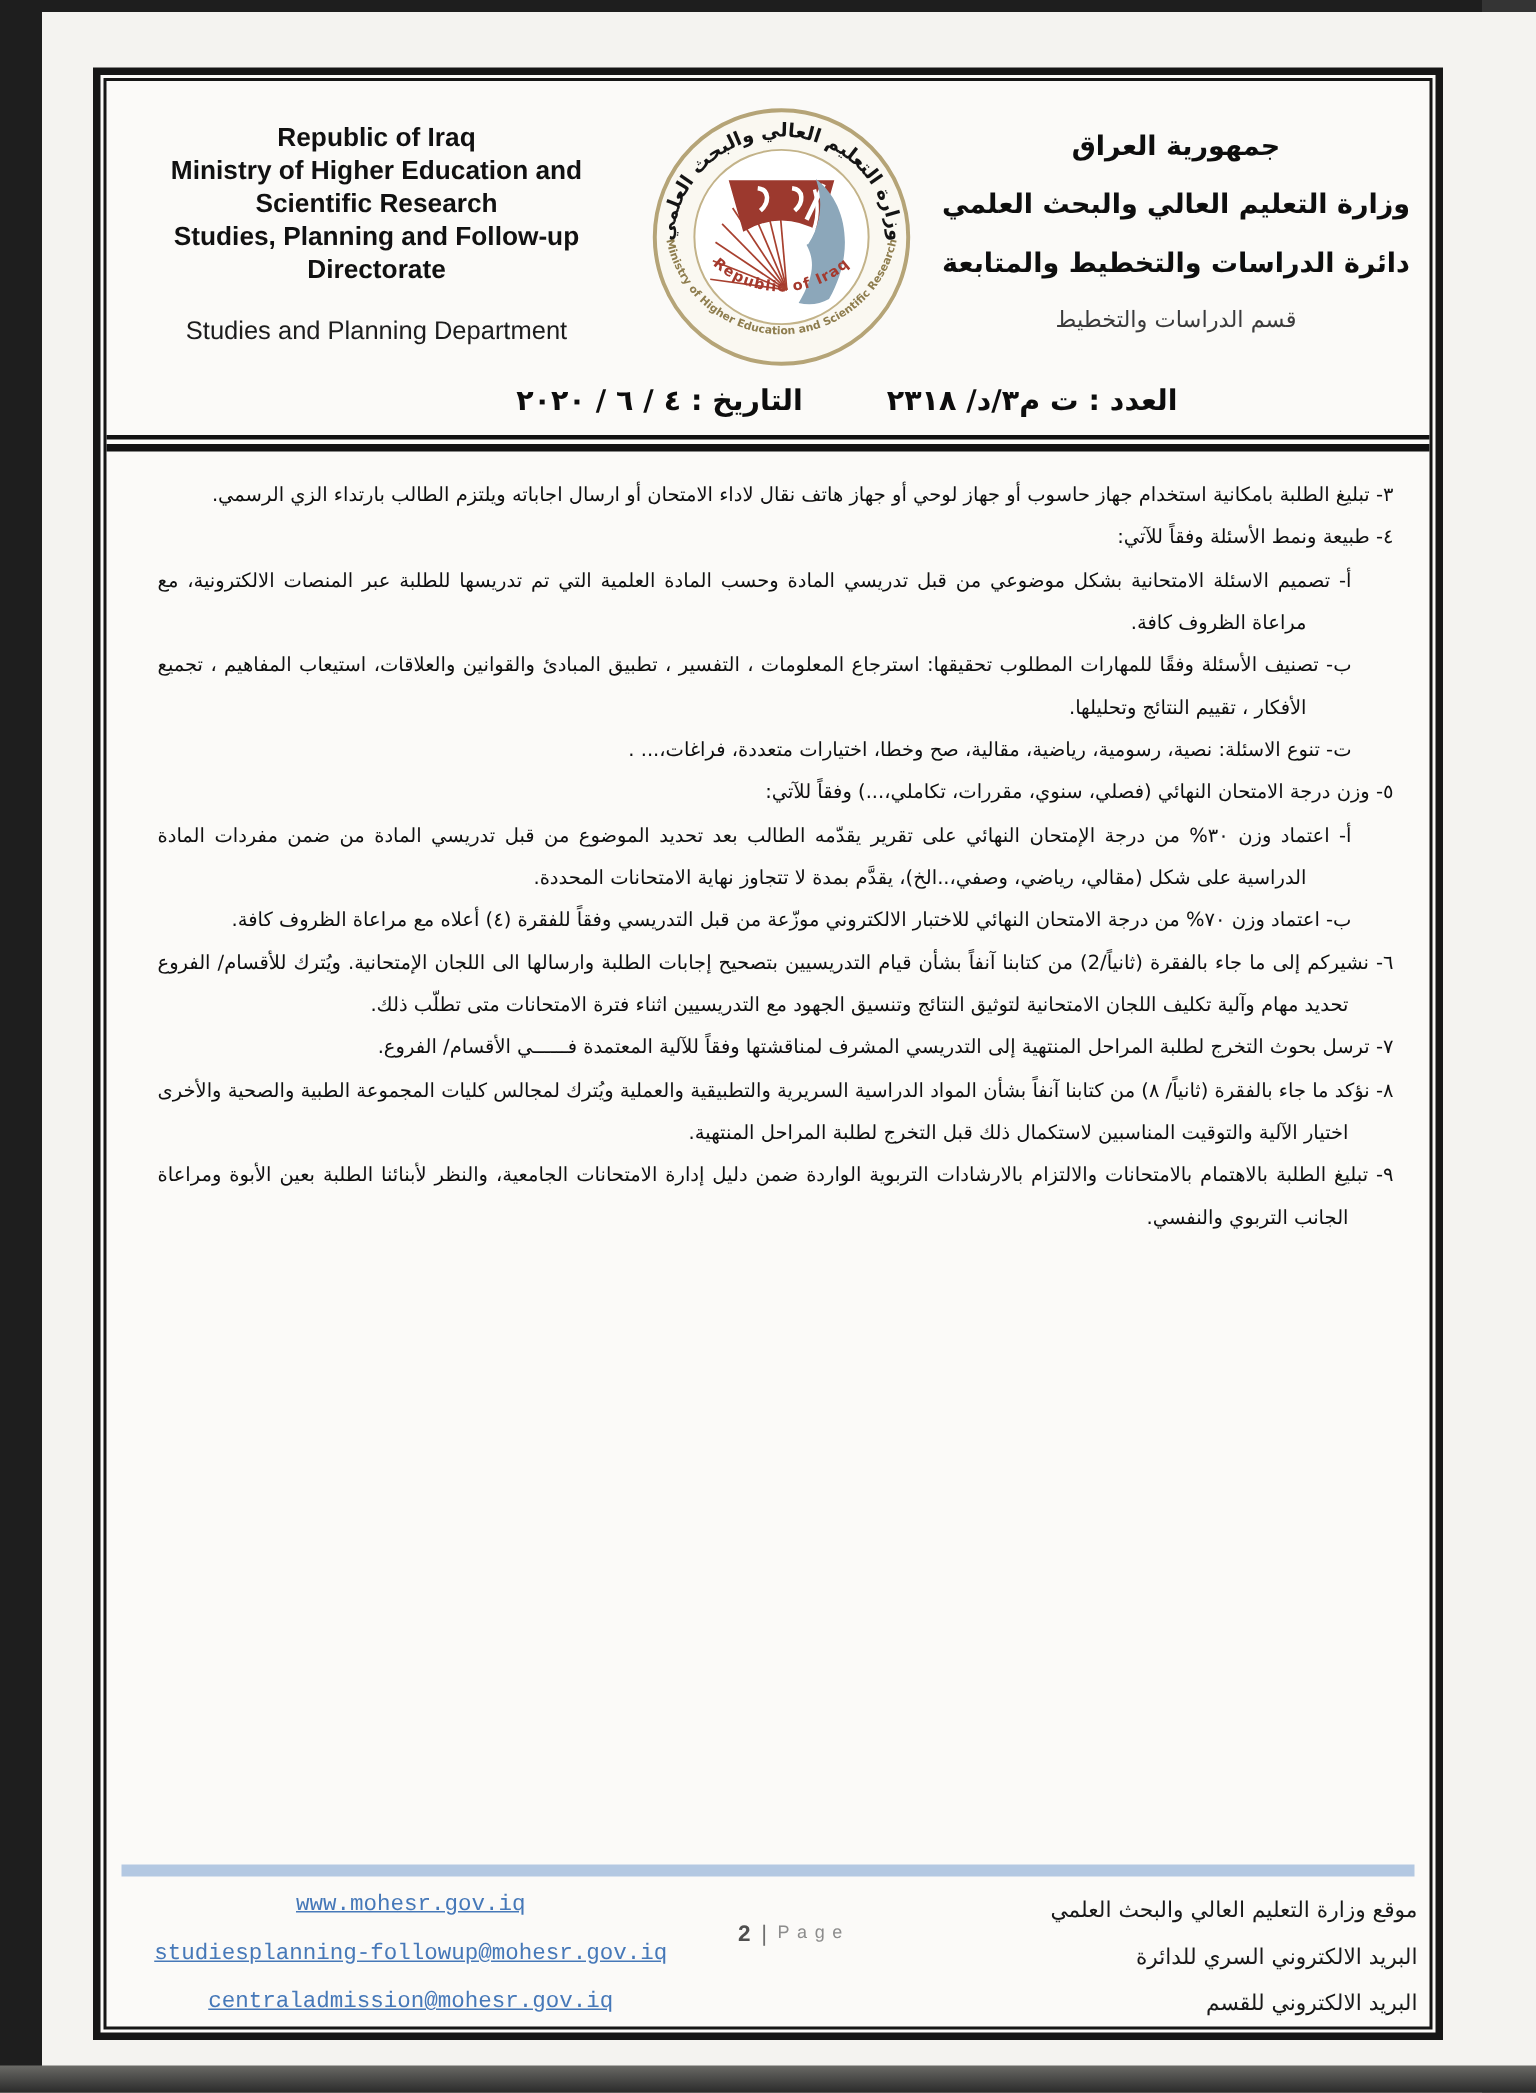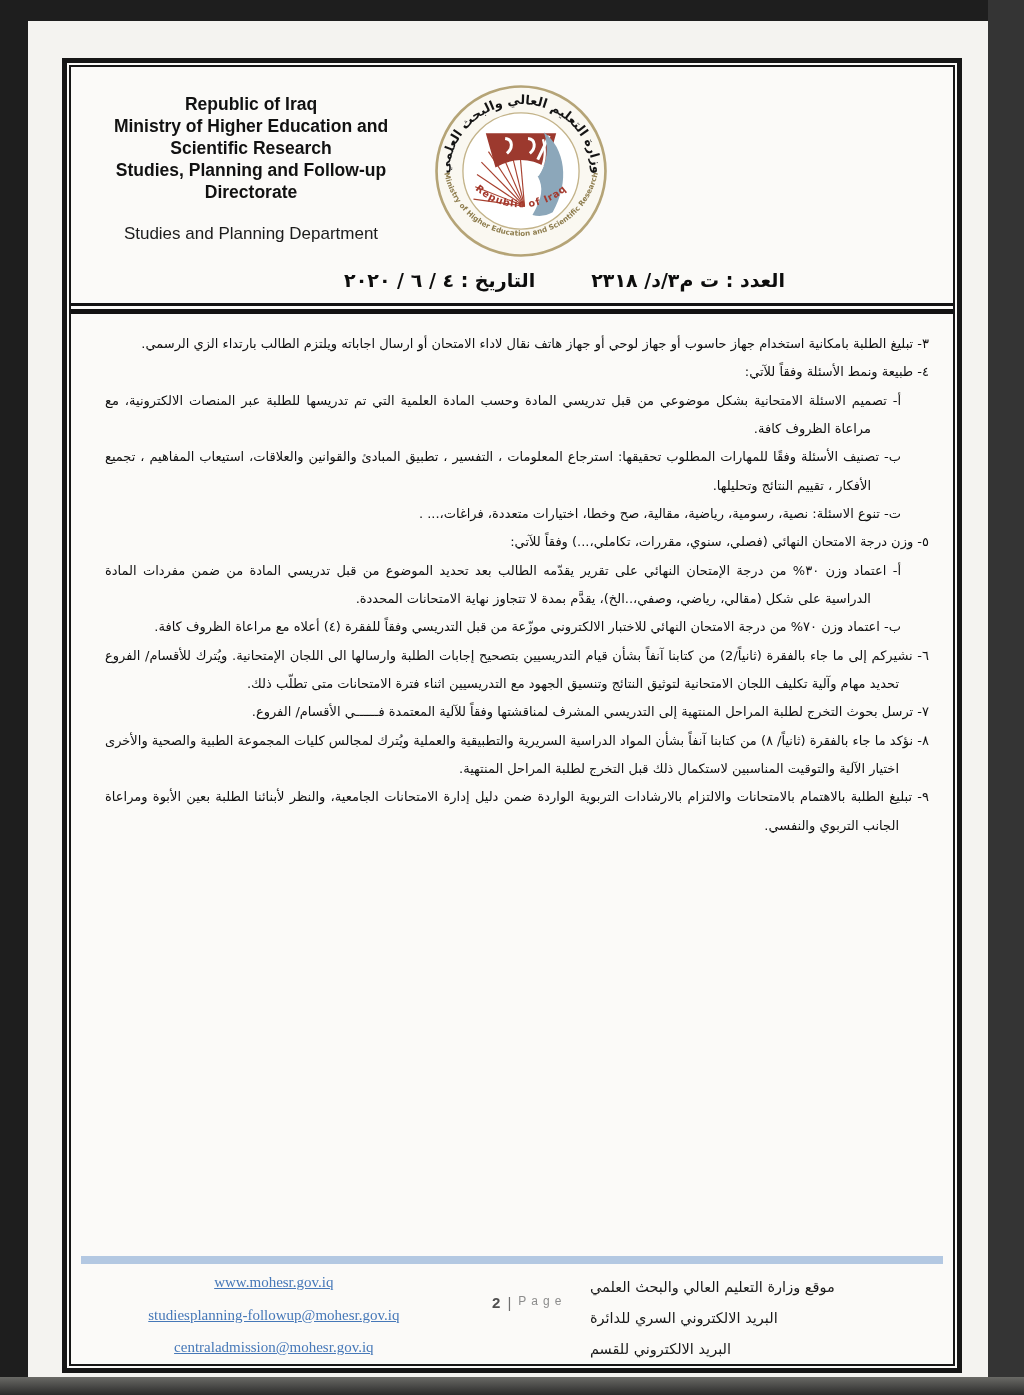--- a/index.html
+++ b/index.html
@@ -6,22 +6,23 @@
   body{
     width:1024px;height:1395px;position:relative;overflow:hidden;
     background:#1e1e1e;
     font-family:"DejaVu Sans",sans-serif;
   }
   .stage{position:absolute;inset:0;}
   .edge-right{position:absolute;top:0;right:0;width:36px;height:100%;background:#343434;}
   .edge-bottom{position:absolute;left:0;right:0;bottom:0;height:18px;
     background:linear-gradient(180deg,#6a6a66,#2a2a2a);}
   .page{
-    position:absolute;left:28px;top:21px;width:960px;height:1370px;
+    position:absolute;left:28px;top:8px;width:960px;height:1370px;
     background:#f4f3f0;
+    padding-left:36px;
   }
   
   .frame{
     position:absolute;left:34px;top:37px;width:900px;height:1315px;
     border:5px solid #161616;box-sizing:border-box;background:#fbfaf8;
   }
   .frame-inner{
     position:absolute;inset:2px;border:2px solid #161616;
   }
   
@@ -60,31 +61,31 @@
   .doc-footer{
     position:absolute;left:8px;right:8px;bottom:4px;height:92px;
     display:flex;
   }
   .f-links{
     width:45%;display:flex;flex-direction:column;justify-content:space-between;
     align-items:center;padding:6px 0 4px;
   }
   .f-link{
     color:#4678b8;text-decoration:underline;font-size:15px;
-    font-family:Liberation Serif, serif;cursor:pointer;
+    font-family:Liberation Mono, monospace;cursor:pointer;
   }
   .f-page{
     width:14%;display:flex;justify-content:center;align-items:flex-start;
     padding-top:26px;font-family:"Liberation Sans","DejaVu Sans",sans-serif;
   }
   .pg-num{font-weight:bold;color:#4f4f4f;font-size:15px;}
   .pg-sep{color:#6f6f6f;margin:0 7px;font-size:15px;}
   .pg-word{letter-spacing:.42em;color:#8c8c8c;font-size:12px;}
   .f-ar{
-    flex:1;direction:rtl;text-align:left;font-size:14.5px;line-height:31px;
+    flex:1;direction:rtl;text-align:right;font-size:14.5px;line-height:31px;
     color:#181818;padding-top:4px;
   }
 </style>
 </head>
 <body>
 
 <div class="stage">
   <div class="edge-right"></div>
 
   <div class="page">
@@ -138,20 +139,28 @@
               </text>
               <text font-size="11" font-weight="bold" fill="#a5392d" letter-spacing="1" font-family="DejaVu Sans, sans-serif" text-anchor="middle">
                 <textPath href="#arcBotIn" startOffset="50%">Republic of Iraq</textPath>
               </text>
               <text font-size="8.2" font-weight="bold" fill="#8e7d4e" font-family="DejaVu Sans, sans-serif" text-anchor="middle">
                 <textPath href="#arcBotOut" startOffset="50%">Ministry of Higher Education and Scientific Research</textPath>
               </text>
             </svg>
           </div>
 
+          <div class="lh-ar">
+            <div>
+                <div class="ar-line">جمهورية العراق</div>
+                <div class="ar-line">وزارة التعليم العالي والبحث العلمي</div>
+                <div class="ar-line">دائرة الدراسات والتخطيط والمتابعة</div>
+              </div>
+            <div class="ar-dept">قسم الدراسات والتخطيط</div>
+          </div>
         </div>
 
         <div class="ref-row">
           <span>العدد : ت م٣/د/ ٢٣١٨</span>
           <span>التاريخ : ٤ / ٦ / ٢٠٢٠</span>
         </div>
         <div class="ref-divider"></div>
 
         <div class="doc-body">
             <div class="item">٣- تبليغ الطلبة بامكانية استخدام  جهاز حاسوب أو جهاز لوحي أو جهاز هاتف نقال لاداء الامتحان أو ارسال اجاباته ويلتزم الطالب بارتداء الزي الرسمي.</div>

